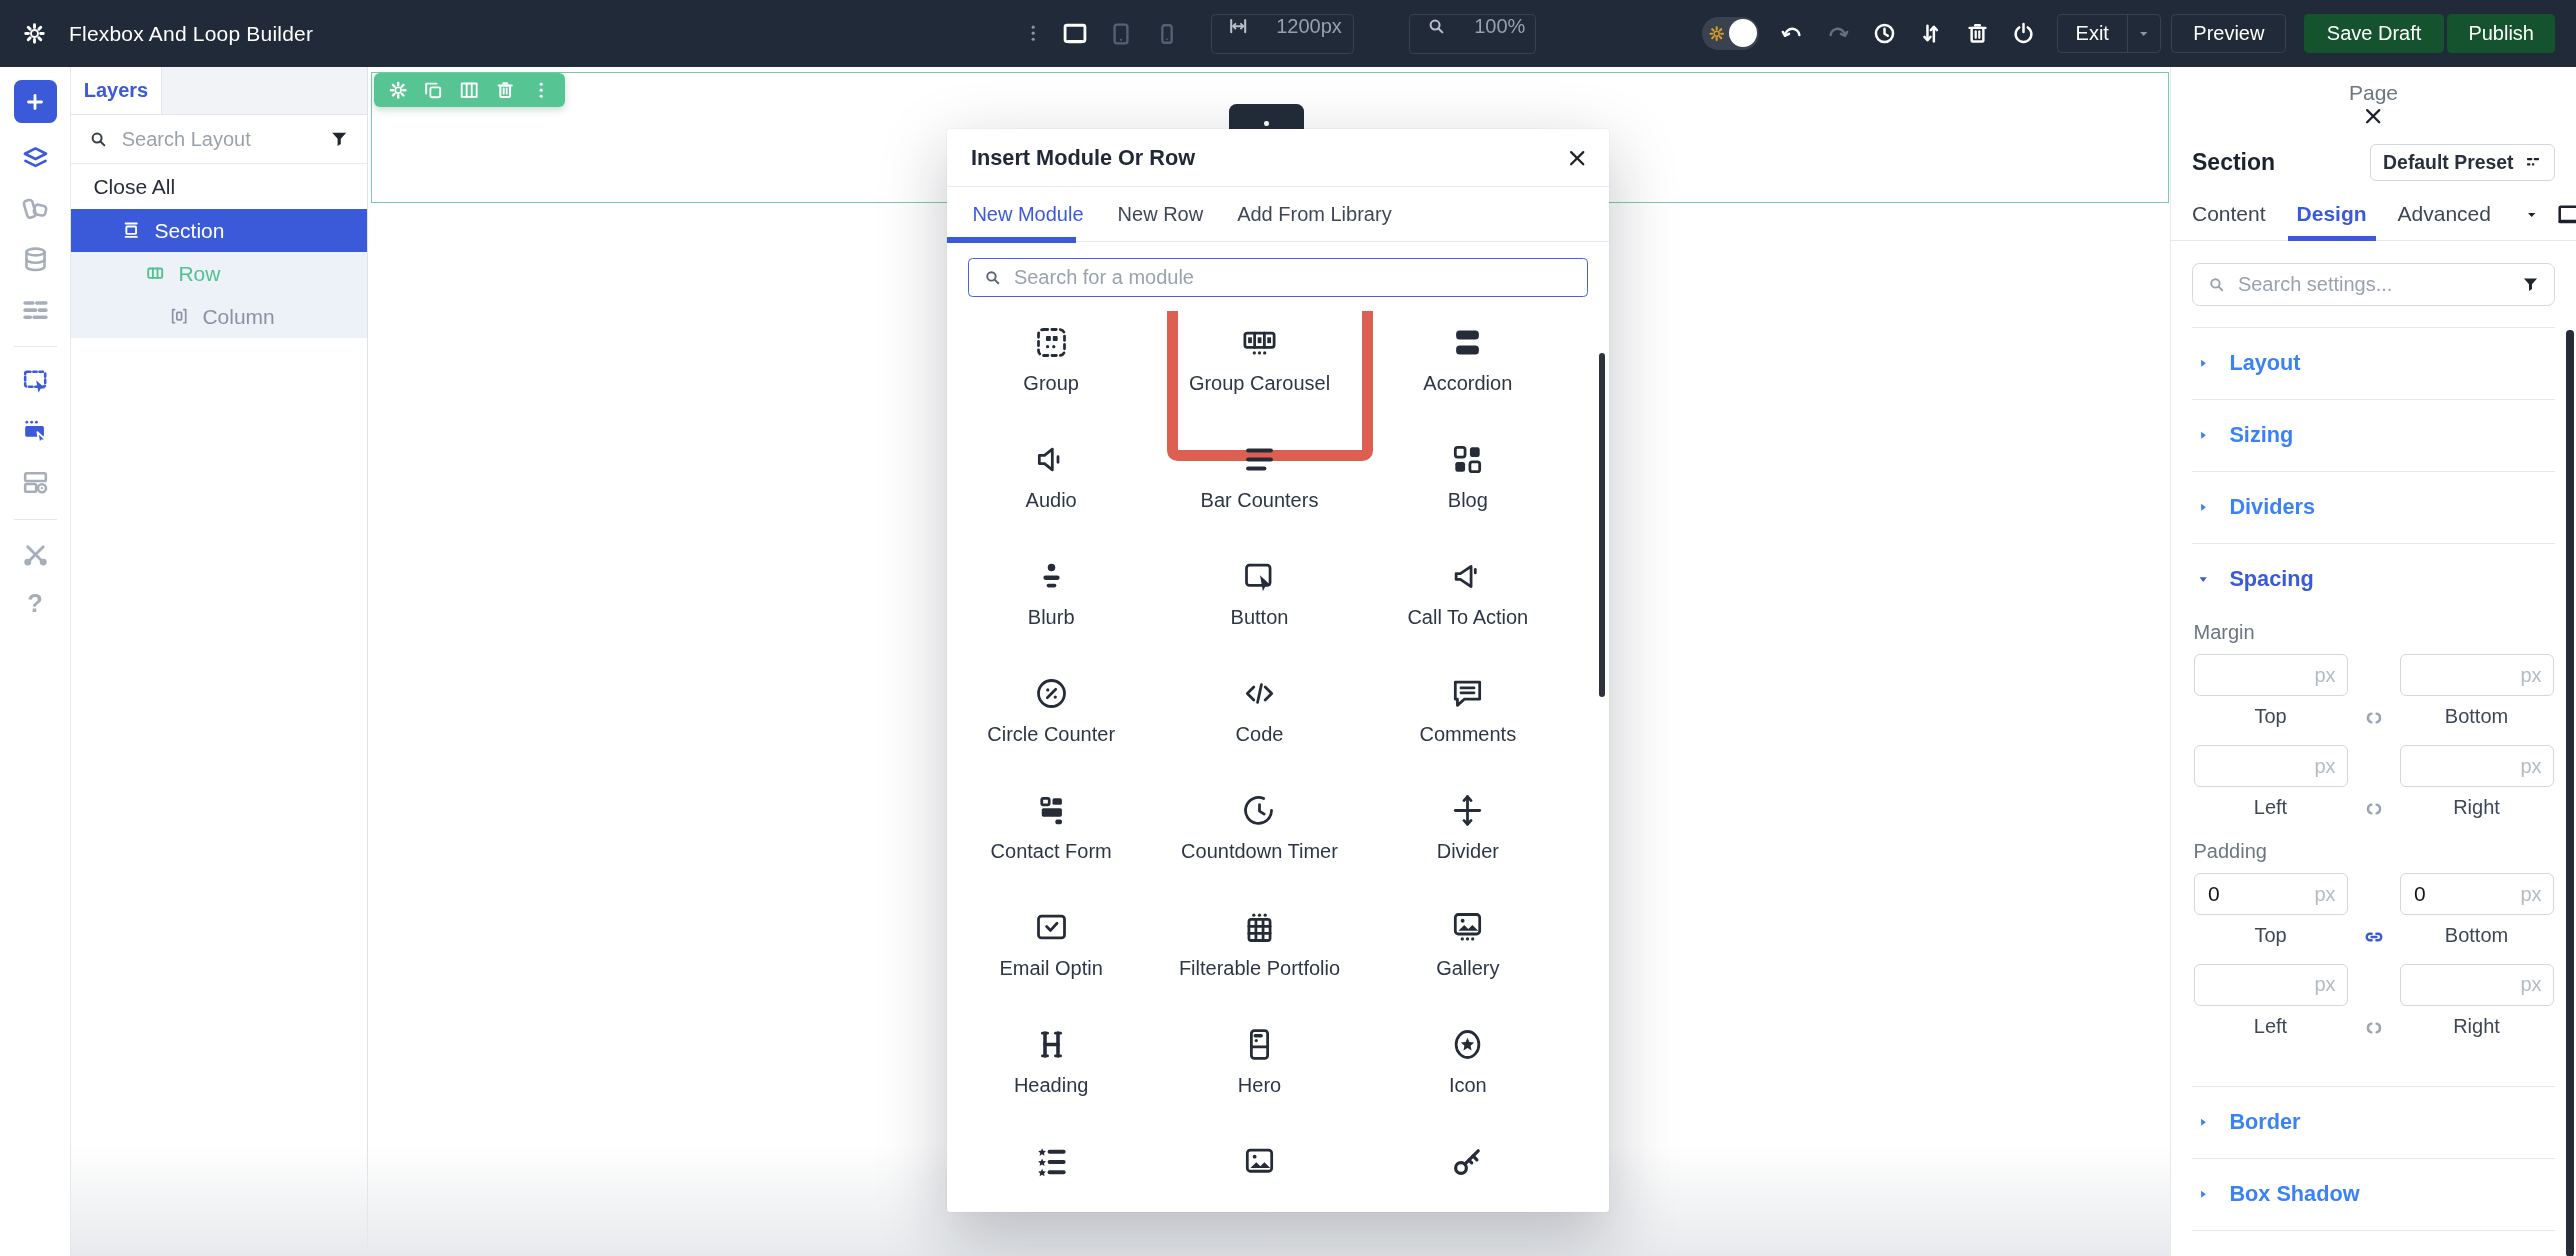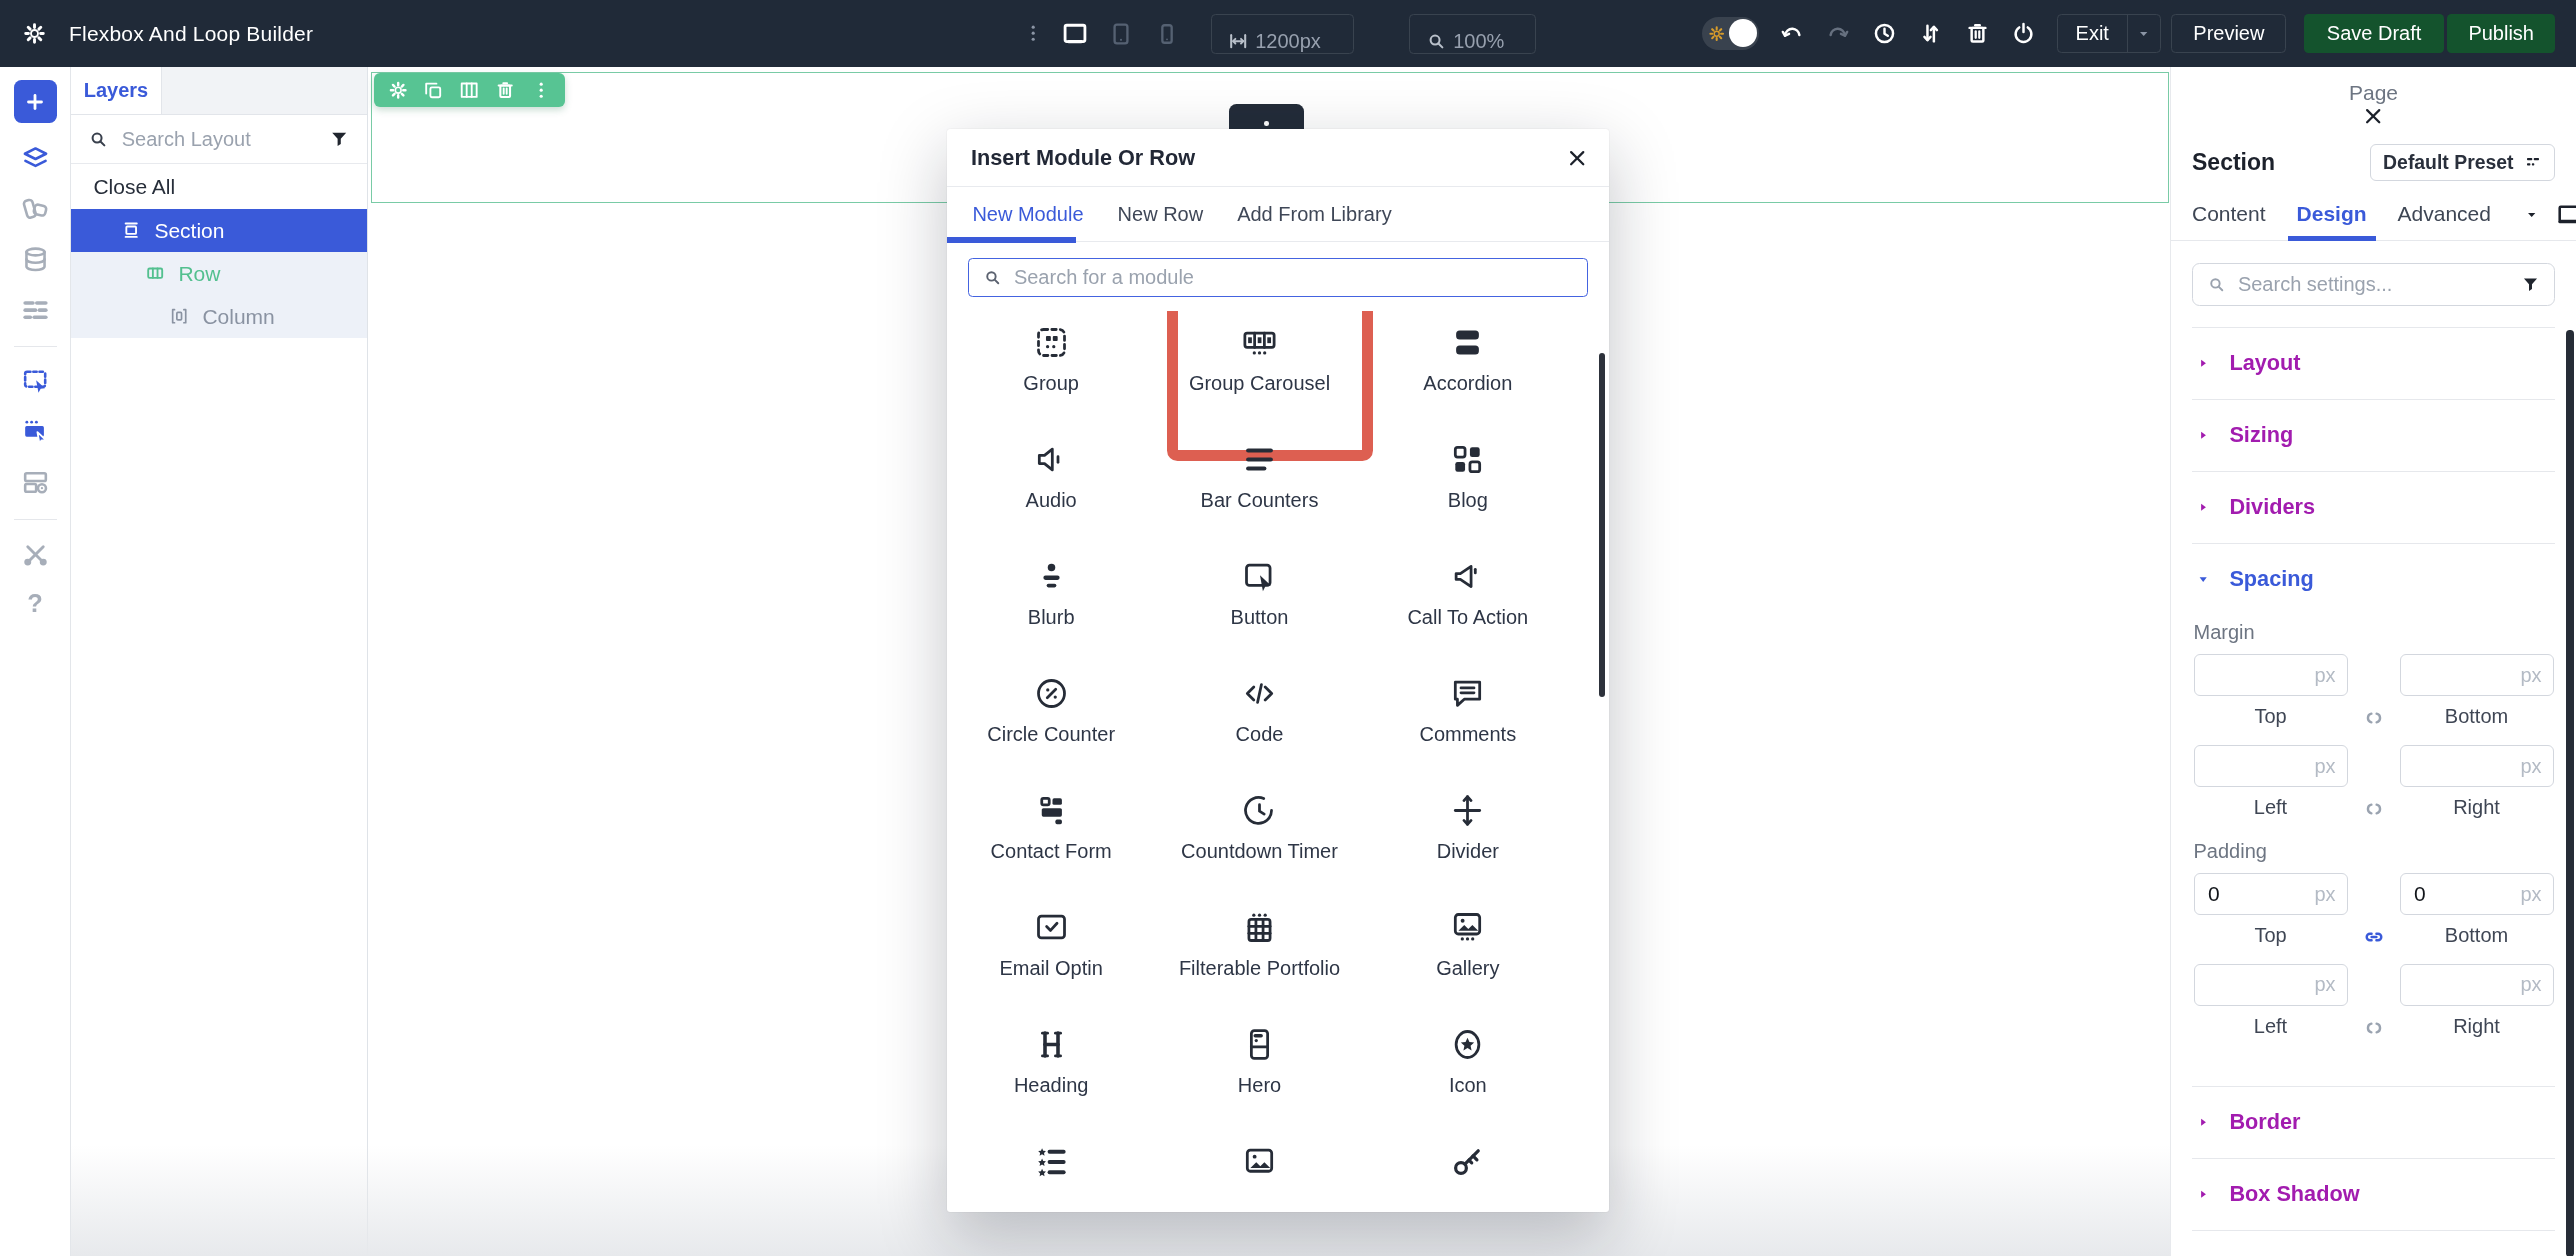--- a/index.html
+++ b/index.html
@@ -17,21 +17,21 @@
     background: #202a38; z-index: 30; }
   .tb-left { position: absolute; left: 21px; top: 0; height: 67px; display: flex; align-items: center; gap: 21px; }
   .tb-title { color: #fff; font-size: 21px; font-weight: 500; letter-spacing: 0.2px; }
   .tb-gear { width: 27px; height: 27px; color: #fff; }
   .tb-center { position: absolute; left: 1022px; top: 0; height: 67px; display: flex; align-items: center; }
   .tb-dots { width: 22.4px; height: 22.4px; color: #8b95a5; margin-right: 16.4px; }
   .dev { width: 28px; height: 28px; margin-right: 18px; }
   .dev.active { color: #ffffff; }
   .dev.muted { color: #556172; }
   .tb-field { height: 40px; border: 1.5px solid #39434f; border-radius: 4.5px; display: flex;
-    align-items: flex-end; gap: 6px; padding: 0 15px; color: #97a0ae; font-size: 20px; }
+    align-items: flex-start; gap: 27px; padding: 0 15px; color: #97a0ae; font-size: 20px; }
   .tb-field .ic { width: 22.4px; height: 22.4px; color: #b9c0ca; }
   .f-width { width: 143px; margin-left: 12px; }
   .f-zoom  { width: 127px; margin-left: 55px; }
   .tb-right { position: absolute; right: 21px; top: 0; height: 67px; display: flex; align-items: center; }
   .toggle { width: 57px; height: 33px; border-radius: 16.4px; background: #39424e; position: relative; margin-right: 19.4px; }
   .toggle .ic { position: absolute; left: 5.2px; top: 6.7px; width: 19.4px; height: 19.4px; color: #d79c2b; }
   .knob { position: absolute; right: 2.2px; top: 2.2px; width: 28px; height: 28px; border-radius: 50%; background: #fff; }
   .tb-ic { width: 27px; height: 27px; color: #ffffff; margin-right: 19.4px; cursor: pointer; }
   .tb-ic.muted { color: #66707f; }
   .btn { height: 39px; display: flex; align-items: center; justify-content: center;
@@ -137,21 +137,21 @@
   .s-tabright { margin-left: auto; display: flex; align-items: center; gap: 15px; }
   .s-caret { width: 19.4px; height: 19.4px; color: #1c212b; cursor: pointer; }
   .s-monitor { width: 25.4px; height: 25.4px; color: #1c212b; cursor: pointer; }
   .s-search { margin-top: 22.4px; height: 43px; border: 1.5px solid #d3d7de; border-radius: 7.5px;
     display: flex; align-items: center; gap: 10.5px; padding: 0 13.4px; }
   .s-search .mag { width: 21px; height: 21px; color: #9aa2ae; }
   .s-search .ph { flex: 1; font-size: 20px; color: #9aa2ae; }
   .s-search .funnel { width: 21px; height: 21px; color: #20252e; }
   .s-groups { margin-top: 21px; }
   .group-row { height: 72px; display: flex; align-items: center; gap: 18px; border-top: 0.7px solid #e6e8ec;
-    font-size: 21.7px; font-weight: 600; color: #a21caf; cursor: pointer; padding: 0 3px; }
+    font-size: 21.7px; font-weight: 600; color: #3b82f6; cursor: pointer; padding: 0 3px; }
   .group-row .ic { width: 16.4px; height: 16.4px; }
   .group-row.open { color: #3a5ad9; border-top: 0.7px solid #e6e8ec; }
   .spacing-content { padding: 0 1.5px 48px; }
   .f-label { font-size: 20px; color: #6d7582; margin: 6px 0 10.5px; }
   .f-grid { display: flex; justify-content: space-between; position: relative; }
   .f-grid + .f-grid { margin-top: 16.4px; }
   .f-col { width: 154px; }
   .f-input { position: relative; }
   .f-input input { width: 100%; height: 42px; border: 1.5px solid #d3d7de; border-radius: 6px;
     font-size: 21px; color: #12151a; padding: 0 43px 0 13.4px; outline: none;

